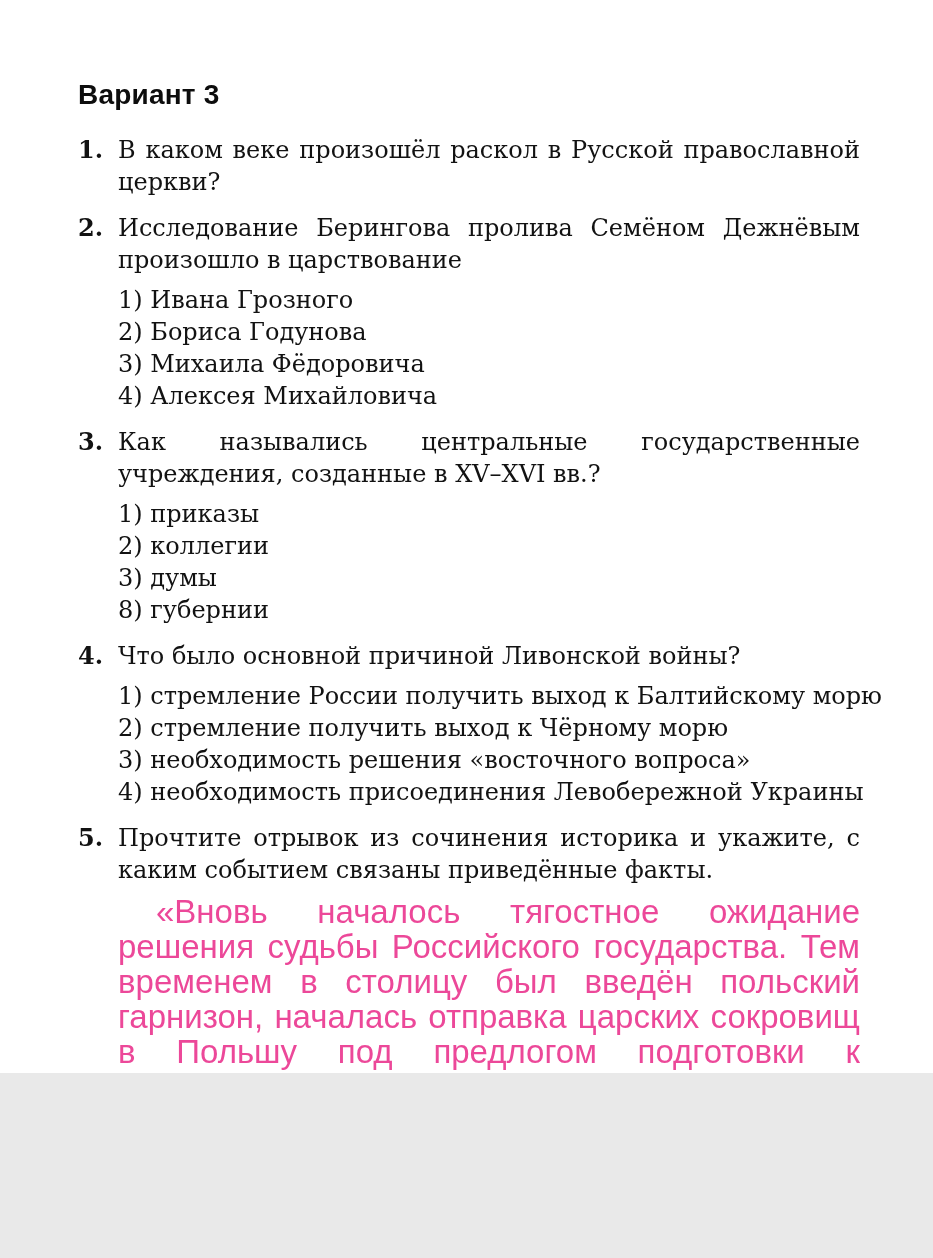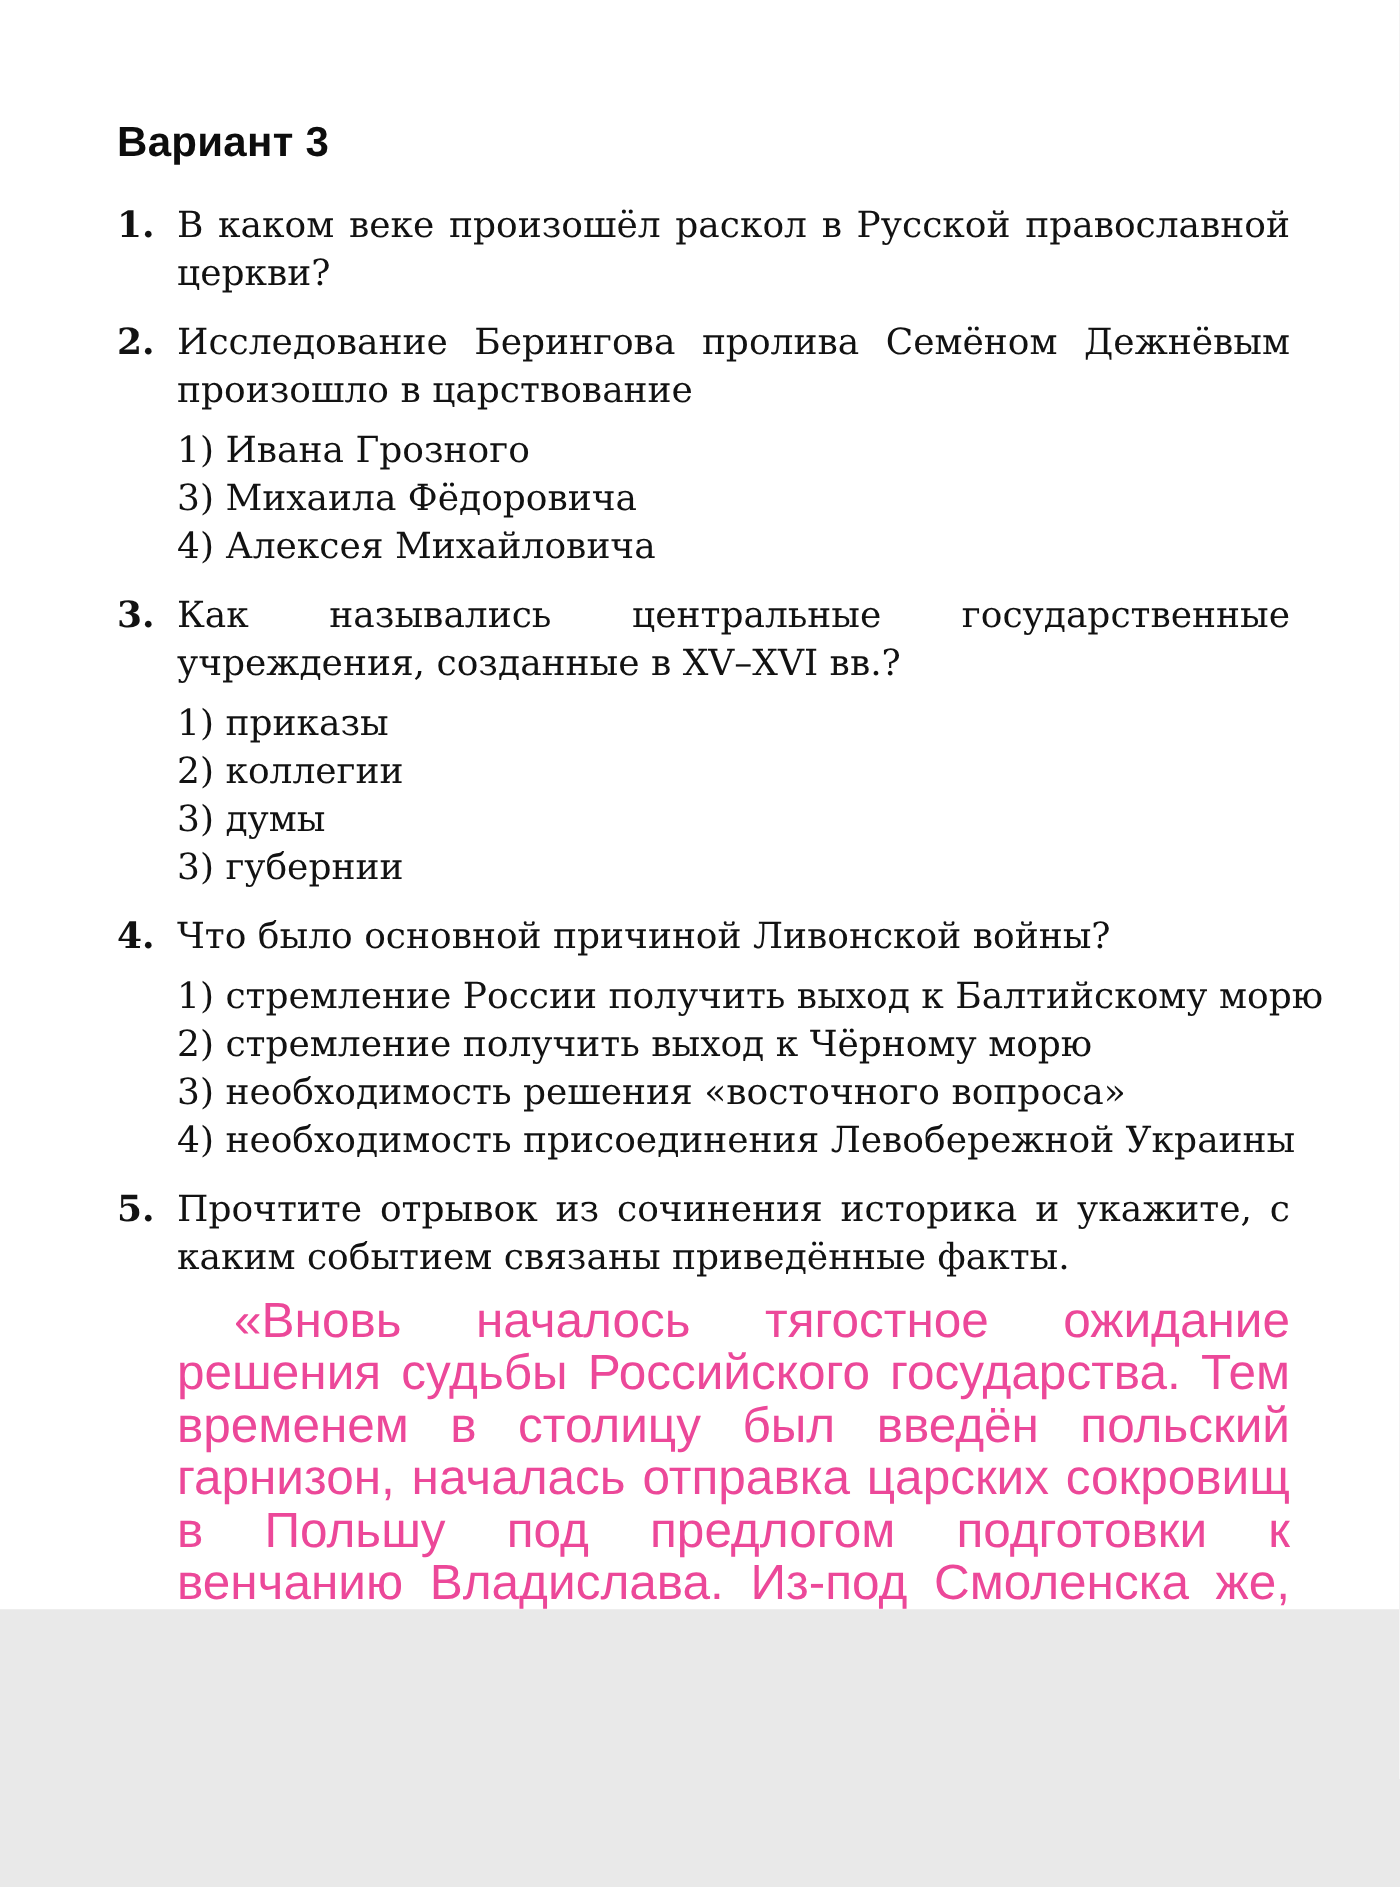--- a/index.html
+++ b/index.html
@@ -92,35 +92,36 @@
     </div>
   </section>
 
   <section class="question">
     <div class="q-row">
       <span class="q-num">2.</span>
       <p class="q-text">Исследование Берингова пролива Семёном Дежнёвым произошло в царствование</p>
     </div>
     <ul class="options">
       <li class="option">1) Ивана Грозного</li>
+      <li class="option">2) Бориса Годунова</li>
       <li class="option">3) Михаила Фёдоровича</li>
       <li class="option">4) Алексея Михайловича</li>
     </ul>
   </section>
 
   <section class="question">
     <div class="q-row">
       <span class="q-num">3.</span>
       <p class="q-text">Как назывались центральные государственные учреждения, созданные в XV–XVI вв.?</p>
     </div>
     <ul class="options">
       <li class="option">1) приказы</li>
       <li class="option">2) коллегии</li>
       <li class="option">3) думы</li>
-      <li class="option">3) губернии</li>
+      <li class="option">8) губернии</li>
     </ul>
   </section>
 
   <section class="question">
     <div class="q-row">
       <span class="q-num">4.</span>
       <p class="q-text">Что было основной причиной Ливонской войны?</p>
     </div>
     <ul class="options">
       <li class="option">1) стремление России получить выход к Балтийскому морю</li>

